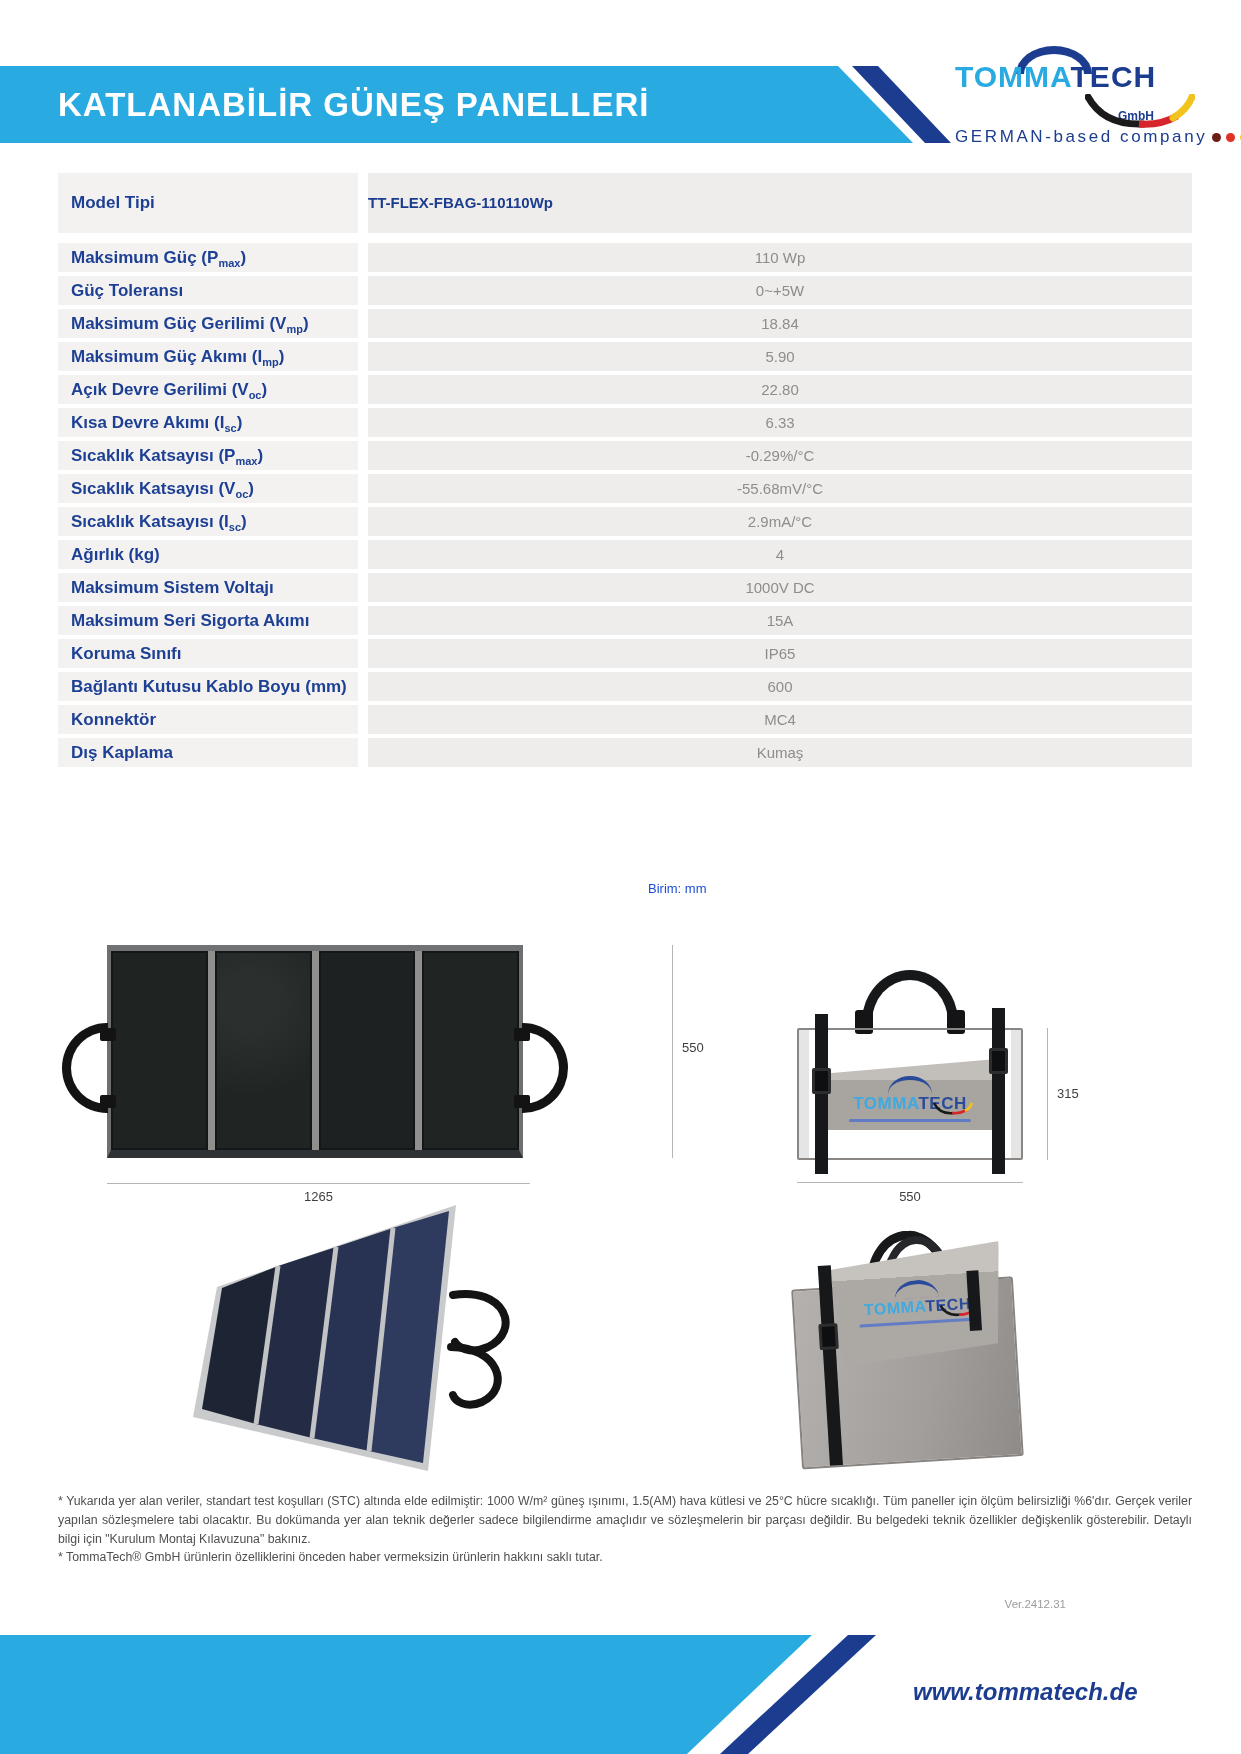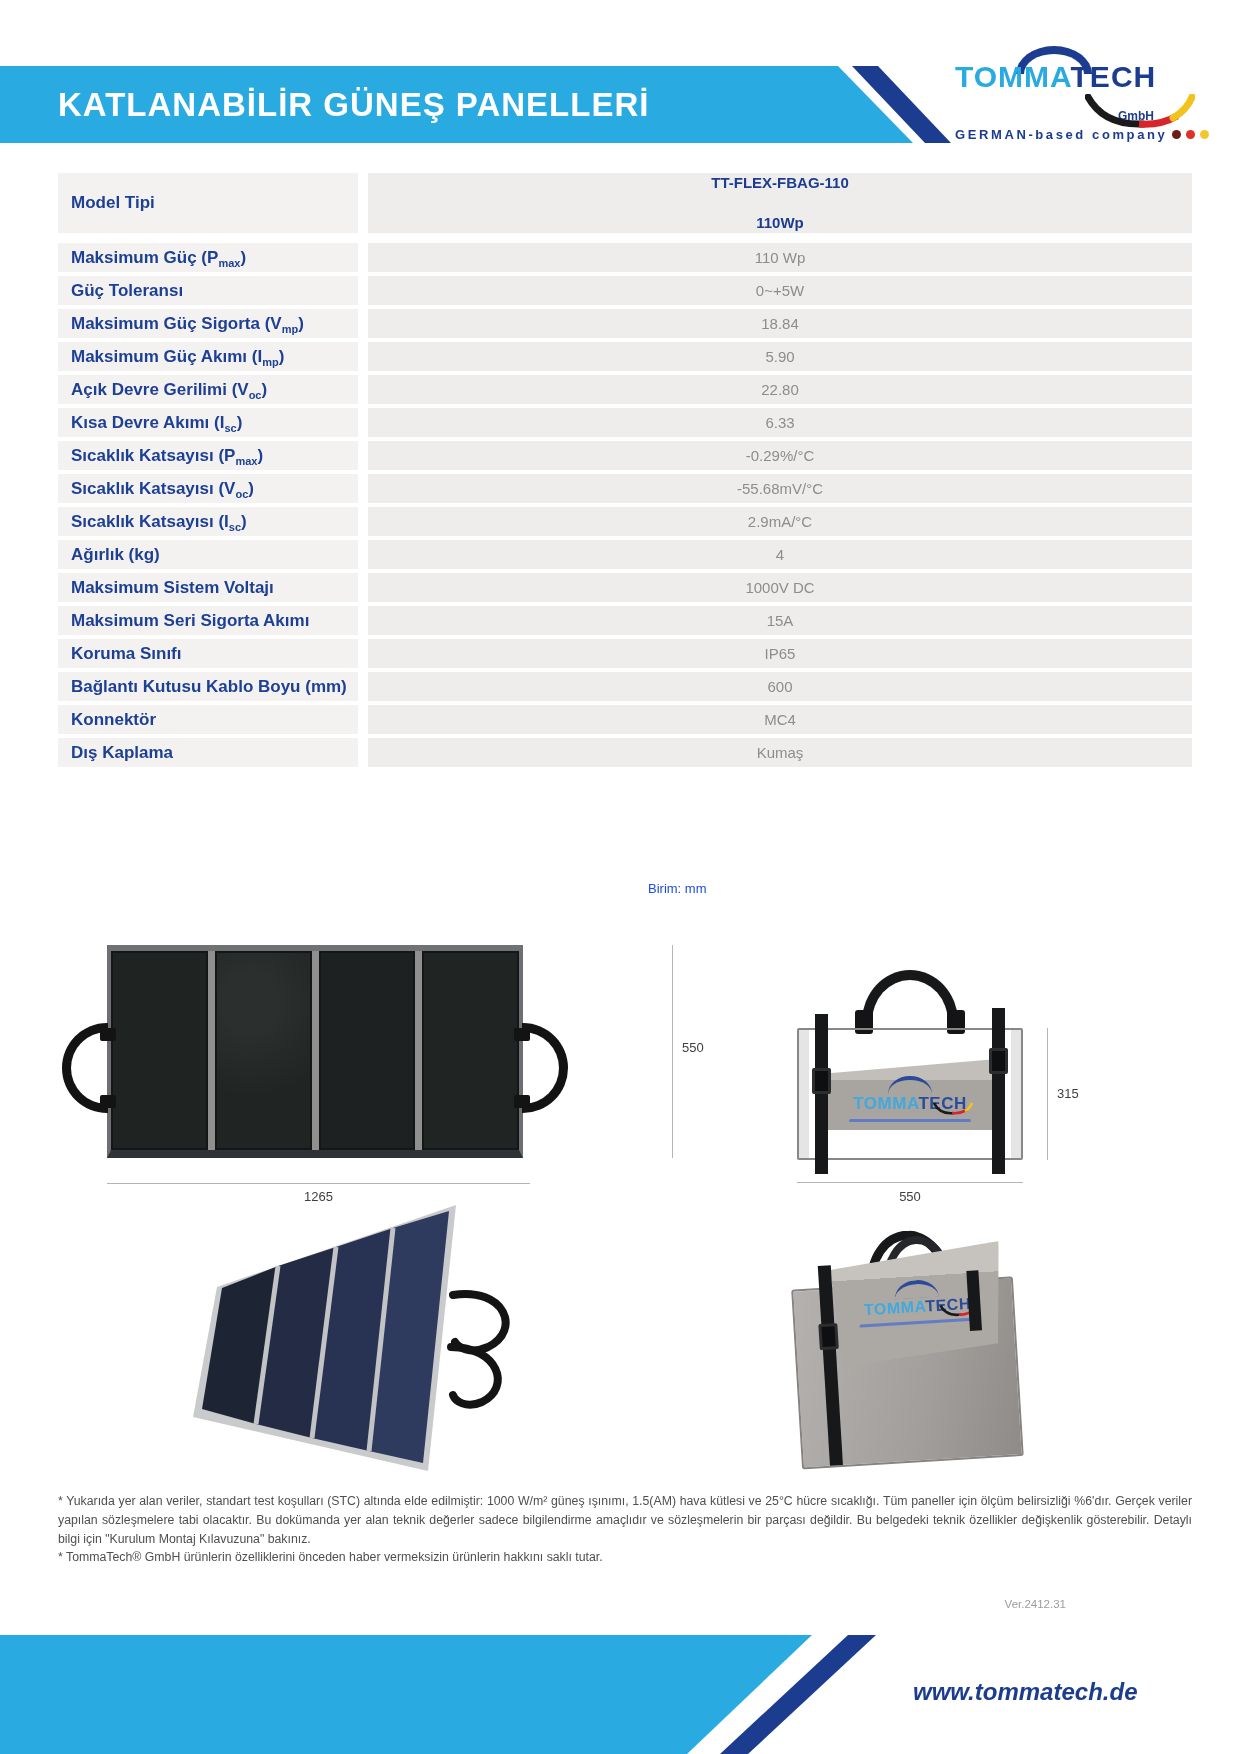--- a/index.html
+++ b/index.html
@@ -14,40 +14,40 @@
   .header-stripe{position:absolute;left:852px;top:66px;width:99px;height:77px;background:#1B3C8F;
                  clip-path:polygon(0 0,26px 0,99px 100%,73px 100%);}
   .logo-arc{position:absolute;left:1016px;top:46px;width:76px;height:28px;border:8px solid #1B3C8F;
             border-bottom:none;border-radius:50% 50% 0 0 / 100% 100% 0 0;box-sizing:border-box;}
   .logo-text{position:absolute;left:955px;top:60px;font-size:30px;font-weight:bold;letter-spacing:1px;white-space:nowrap;}
   .logo-tomma{color:#29ABE2;}
   .logo-tech{color:#1B3C8F;}
   .logo-gmbh{position:absolute;left:1118px;top:109px;font-size:12px;font-weight:bold;color:#1B3C8F;}
   .logo-swoosh{position:absolute;left:1085px;top:94px;}
   .logo-tagline{position:absolute;left:955px;top:127px;display:flex;align-items:center;}
-  .tagline-text{font-size:13px;font-weight:bold;letter-spacing:2.6px;color:#1B3C8F;white-space:nowrap;}
+  .tagline-text{font-size:17px;font-weight:normal;letter-spacing:2.6px;color:#1B3C8F;white-space:nowrap;}
   .tag-dot{width:9px;height:9px;border-radius:50%;margin-left:5px;display:inline-block;}
   .tag-dot.d1{background:#6b1d16;}
   .tag-dot.d2{background:#e03127;}
   .tag-dot.d3{background:#f4c62e;}
 
   
   .spec-table{position:absolute;left:58px;top:173px;width:1134px;}
   .spec-row{display:flex;height:29px;margin-bottom:4px;}
   .spec-row.model{height:60px;margin-bottom:10px;}
   .cell{box-sizing:border-box;}
   .cell.label{width:300px;background:#F3F2F1;padding-left:13px;line-height:29px;
               color:#1E4094;font-weight:bold;font-size:17px;white-space:nowrap;}
   .spec-row.model .cell.label{line-height:60px;}
   .cell.label sub{font-size:11px;font-weight:bold;}
   .gutter{width:10px;background:#ffffff;}
   .cell.value{flex:1;background:#EFEDEB;line-height:29px;text-align:center;
               color:#8E8D8B;font-size:15px;}
-  .model-value{flex:1;background:#EFEDEB;display:flex;flex-direction:column;align-items:center;
-               justify-content:space-between;color:#1B3C8F;font-weight:bold;font-size:15px;line-height:20px;}
+  .model-value{flex:1;background:#EFEDEB;display:flex;flex-direction:row;align-items:center;
+               justify-content:flex-start;color:#1B3C8F;font-weight:bold;font-size:15px;line-height:20px;}
 
   
   .unit-note{position:absolute;left:648px;top:881px;font-size:13px;color:#1d4ed8;}
 
   .panel-front{position:absolute;left:107px;top:945px;width:416px;height:213px;box-sizing:border-box;
                background:#8F8F8D;border:3px solid #3c3f41;border-top:6px solid #717274;
                border-bottom:8px solid #303335;border-left:4px solid #6e6f71;border-right:4px solid #6e6f71;
                display:flex;gap:7px;}
   .pf-seg{flex:1;border:2px solid #14171a;}
   .pf-seg.s1{background:#1F2423;}
@@ -154,21 +154,21 @@
           <div class="cell label"><span>Maksimum Güç (P</span><sub>max</sub><span>)</span></div>
           <div class="gutter"></div>
           <div class="cell value">110 Wp</div>
         </div>
         <div class="spec-row">
           <div class="cell label"><span>Güç Toleransı</span></div>
           <div class="gutter"></div>
           <div class="cell value">0~+5W</div>
         </div>
         <div class="spec-row">
-          <div class="cell label"><span>Maksimum Güç Sigorta (V</span><sub>mp</sub><span>)</span></div>
+          <div class="cell label"><span>Maksimum Güç Gerilimi (V</span><sub>mp</sub><span>)</span></div>
           <div class="gutter"></div>
           <div class="cell value">18.84</div>
         </div>
         <div class="spec-row">
           <div class="cell label"><span>Maksimum Güç Akımı (I</span><sub>mp</sub><span>)</span></div>
           <div class="gutter"></div>
           <div class="cell value">5.90</div>
         </div>
         <div class="spec-row">
           <div class="cell label"><span>Açık Devre Gerilimi (V</span><sub>oc</sub><span>)</span></div>

